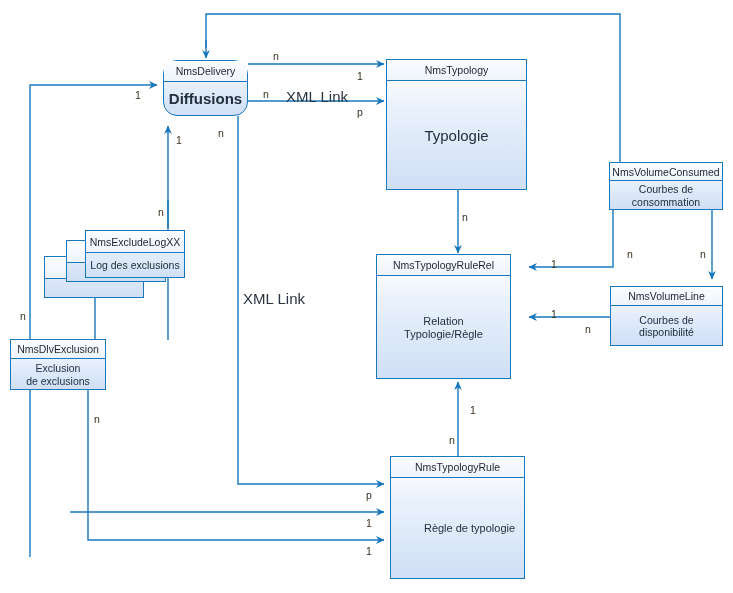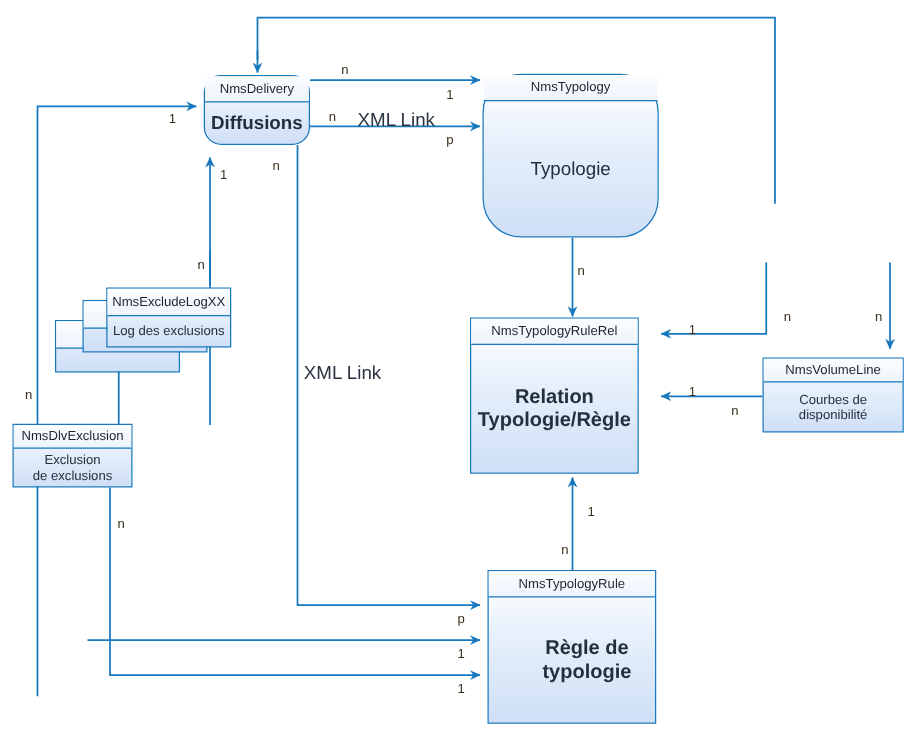--- a/index.html
+++ b/index.html
@@ -9,21 +9,21 @@
 
   .entity{position:absolute;box-sizing:border-box;border:1px solid #1878be;
           background:linear-gradient(to bottom,#f2f7fd 0%,#ffffff 6%,#eaf2fc 35%,#cfdff6 100%);}
   .entity .hdr{box-sizing:border-box;width:100%;border-bottom:1px solid #1878be;
                background:linear-gradient(to bottom,#fbfdff 0%,#eef4fc 100%);
                color:#1b2430;font-size:10.5px;text-align:center;
                display:flex;align-items:center;justify-content:center;}
   .entity .body{box-sizing:border-box;width:100%;display:flex;align-items:center;
                 justify-content:center;text-align:center;color:#22303c;line-height:1.18;}
   .body.big{font-size:15px;}
-  .body.med{font-size:16px;font-weight:bold;}
+  .body.med{font-size:11px;}
   .body.sm{font-size:15px;font-weight:bold;}
   .body.xs{font-size:10.5px;}
 
   .ghost{position:absolute;box-sizing:border-box;border:1px solid #1878be;
          background:linear-gradient(to bottom,#eef4fc 0%,#cfdff6 100%);}
   .ghost .ghdr{box-sizing:border-box;width:100%;height:22px;border-bottom:1px solid #1878be;
                background:linear-gradient(to bottom,#fbfdff 0%,#eef4fc 100%);
                color:#1b2430;font-size:10.5px;display:flex;align-items:center;
                justify-content:center;overflow:hidden;white-space:nowrap;}
 
@@ -91,38 +91,45 @@
   <div class="entity" style="left:85px;top:230px;width:100px;height:48px;">
     <div class="hdr" style="height:22px;">NmsExcludeLogXX</div>
     <div class="body xs" style="height:25px;">Log des exclusions</div>
   </div>
 
   <div class="entity" style="left:163px;top:60px;width:85px;height:56px;border-radius:14px;">
     <div class="hdr" style="height:21px;">NmsDelivery</div>
     <div class="body sm" style="height:34px;">Diffusions</div>
   </div>
 
-  <div class="entity" style="left:386px;top:59px;width:141px;height:131px;border-radius:31px;">
+  <div class="entity" style="left:386px;top:59px;width:141px;height:131px;">
     <div class="hdr" style="height:21px;">NmsTypology</div>
     <div class="body big" style="height:109px;">Typologie</div>
   </div>
 
   <div class="entity" style="left:376px;top:254px;width:135px;height:125px;">
     <div class="hdr" style="height:21px;">NmsTypologyRuleRel</div>
     <div class="body med" style="height:103px;flex-direction:column;">
       <span>Relation</span>
       <span>Typologie/Règle</span>
     </div>
   </div>
 
   <div class="entity" style="left:390px;top:456px;width:135px;height:123px;">
     <div class="hdr" style="height:21px;">NmsTypologyRule</div>
     <div class="body med" style="height:101px;padding-left:24px;">Règle de typologie</div>
   </div>
 
+  <div class="entity" style="left:609px;top:162px;width:114px;height:48px;">
+    <div class="hdr" style="height:18px;">NmsVolumeConsumed</div>
+    <div class="body xs" style="height:29px;flex-direction:column;">
+      <span>Courbes de</span>
+      <span>consommation</span>
+    </div>
+  </div>
 
   <div class="entity" style="left:610px;top:286px;width:113px;height:60px;">
     <div class="hdr" style="height:19px;">NmsVolumeLine</div>
     <div class="body xs" style="height:40px;">Courbes de disponibilité</div>
   </div>
 
   <div class="entity" style="left:10px;top:339px;width:96px;height:51px;">
     <div class="hdr" style="height:19px;">NmsDlvExclusion</div>
     <div class="body xs" style="height:31px;flex-direction:column;">
       <span>Exclusion</span>

